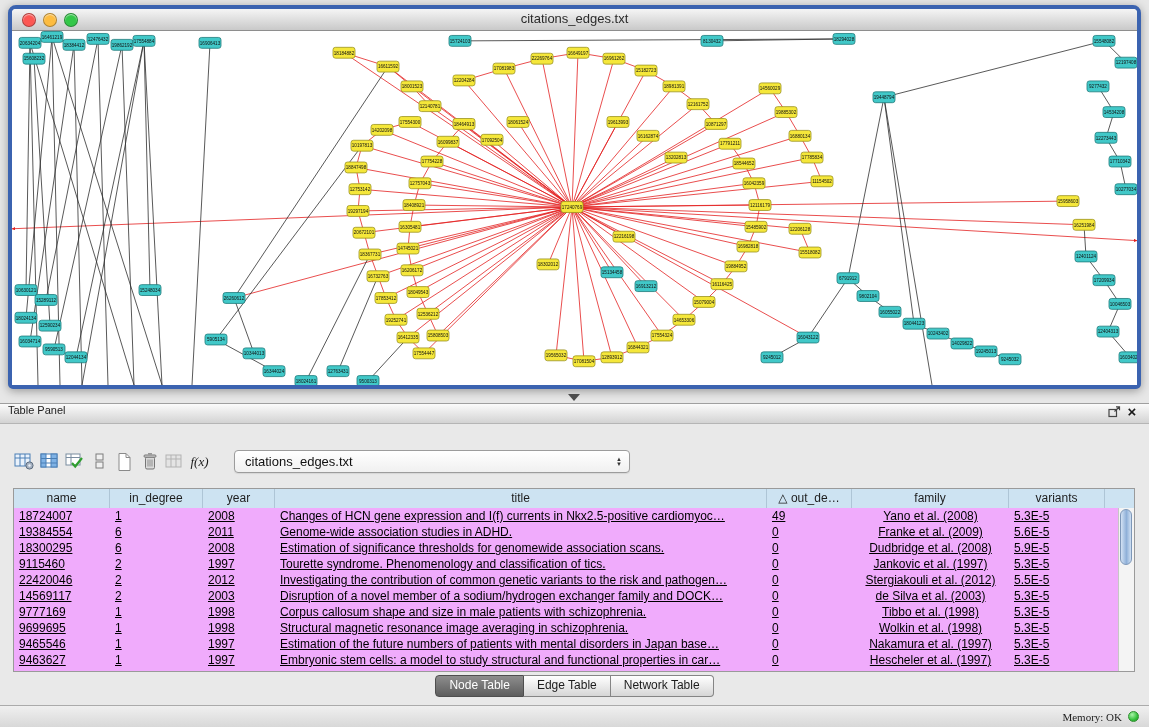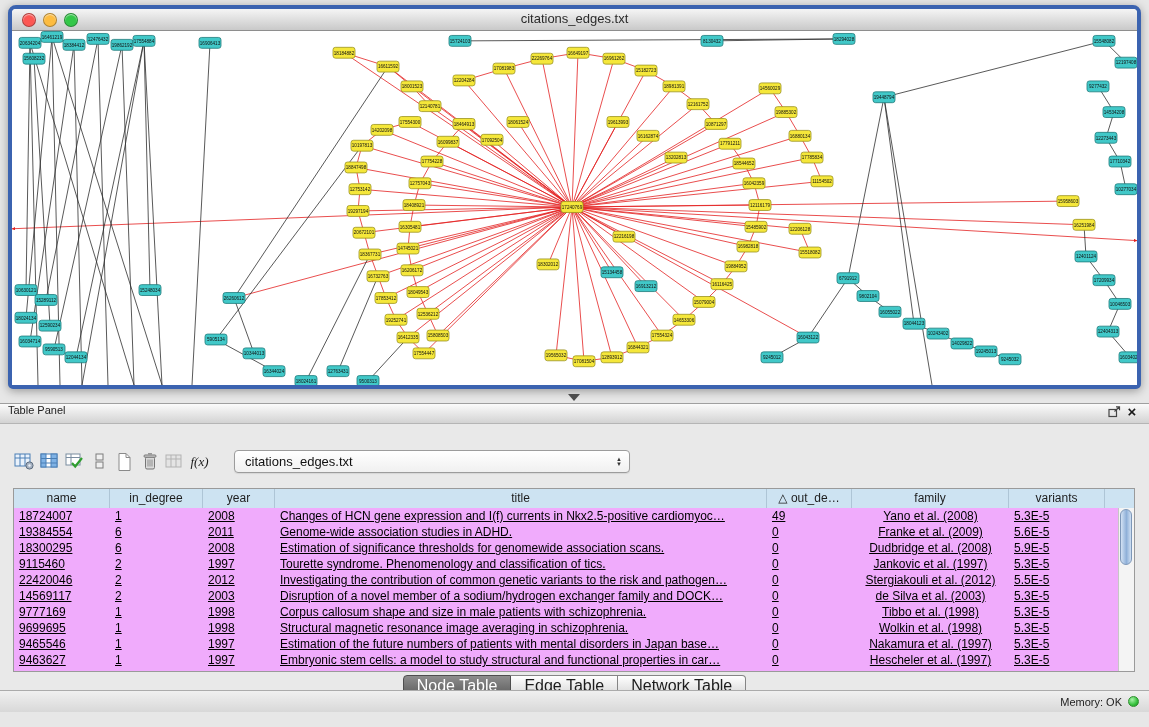--- a/index.html
+++ b/index.html
@@ -75,32 +75,32 @@
   .col0{width:96px}.col1{width:93px}.col2{width:72px}.col3{width:492px}
   .col4{width:85px}.col5{width:157px}.col6{width:96px}
   .vscroll{position:absolute;top:19px;right:0;width:15px;bottom:0;background:#f4f4f4;border-left:1px solid #c6c6c6;}
   .vthumb{
     position:absolute;top:1px;left:1px;width:12px;height:56px;border-radius:6px;
     background:linear-gradient(90deg,#d3e2f4,#8fb0d8 55%,#cfe0f3);border:1px solid #7d97b8;box-sizing:border-box;
   }
   
   .tabs{position:absolute;bottom:8px;left:0;width:100%;display:flex;justify-content:center;}
   .tab{
-    height:20px;line-height:19px;padding:0 13px;font-size:16px;color:#1c1c1c;
+    height:20px;line-height:19px;padding:0 13px;font-size:12px;color:#1c1c1c;
     background:linear-gradient(#ffffff,#d6d6d6);border:1px solid #858585;border-left:none;
   }
   .tab:first-child{border-left:1px solid #858585;border-radius:4px 0 0 4px;}
   .tab:last-child{border-radius:0 4px 4px 0;}
   .tab.selected{background:linear-gradient(#8d8d8d,#5d5d5d);color:#fff;border-color:#4e4e4e;}
   
   .statusbar{
-    position:absolute;left:0;bottom:15px;width:100%;height:22px;box-sizing:border-box;
+    position:absolute;left:0;bottom:0;width:100%;height:22px;box-sizing:border-box;
     background:linear-gradient(#f0f0f0,#d8d8d8);border-top:1px solid #ababab;
     display:flex;align-items:center;justify-content:flex-end;gap:6px;padding:0 10px;
-    font-size:11px;color:#222;
+    font-size:11px;color:#222;font-family:Liberation Serif, serif;
   }
   .mem-dot{
     width:11px;height:11px;border-radius:50%;box-sizing:border-box;
     background:radial-gradient(circle at 35% 30%, #a9f3a9, var(--status-ok,#35c13c) 60%, #1f8f26);
     border:1px solid #2e8f2e;
   }
 </style>
 </head>
 <body>
 

